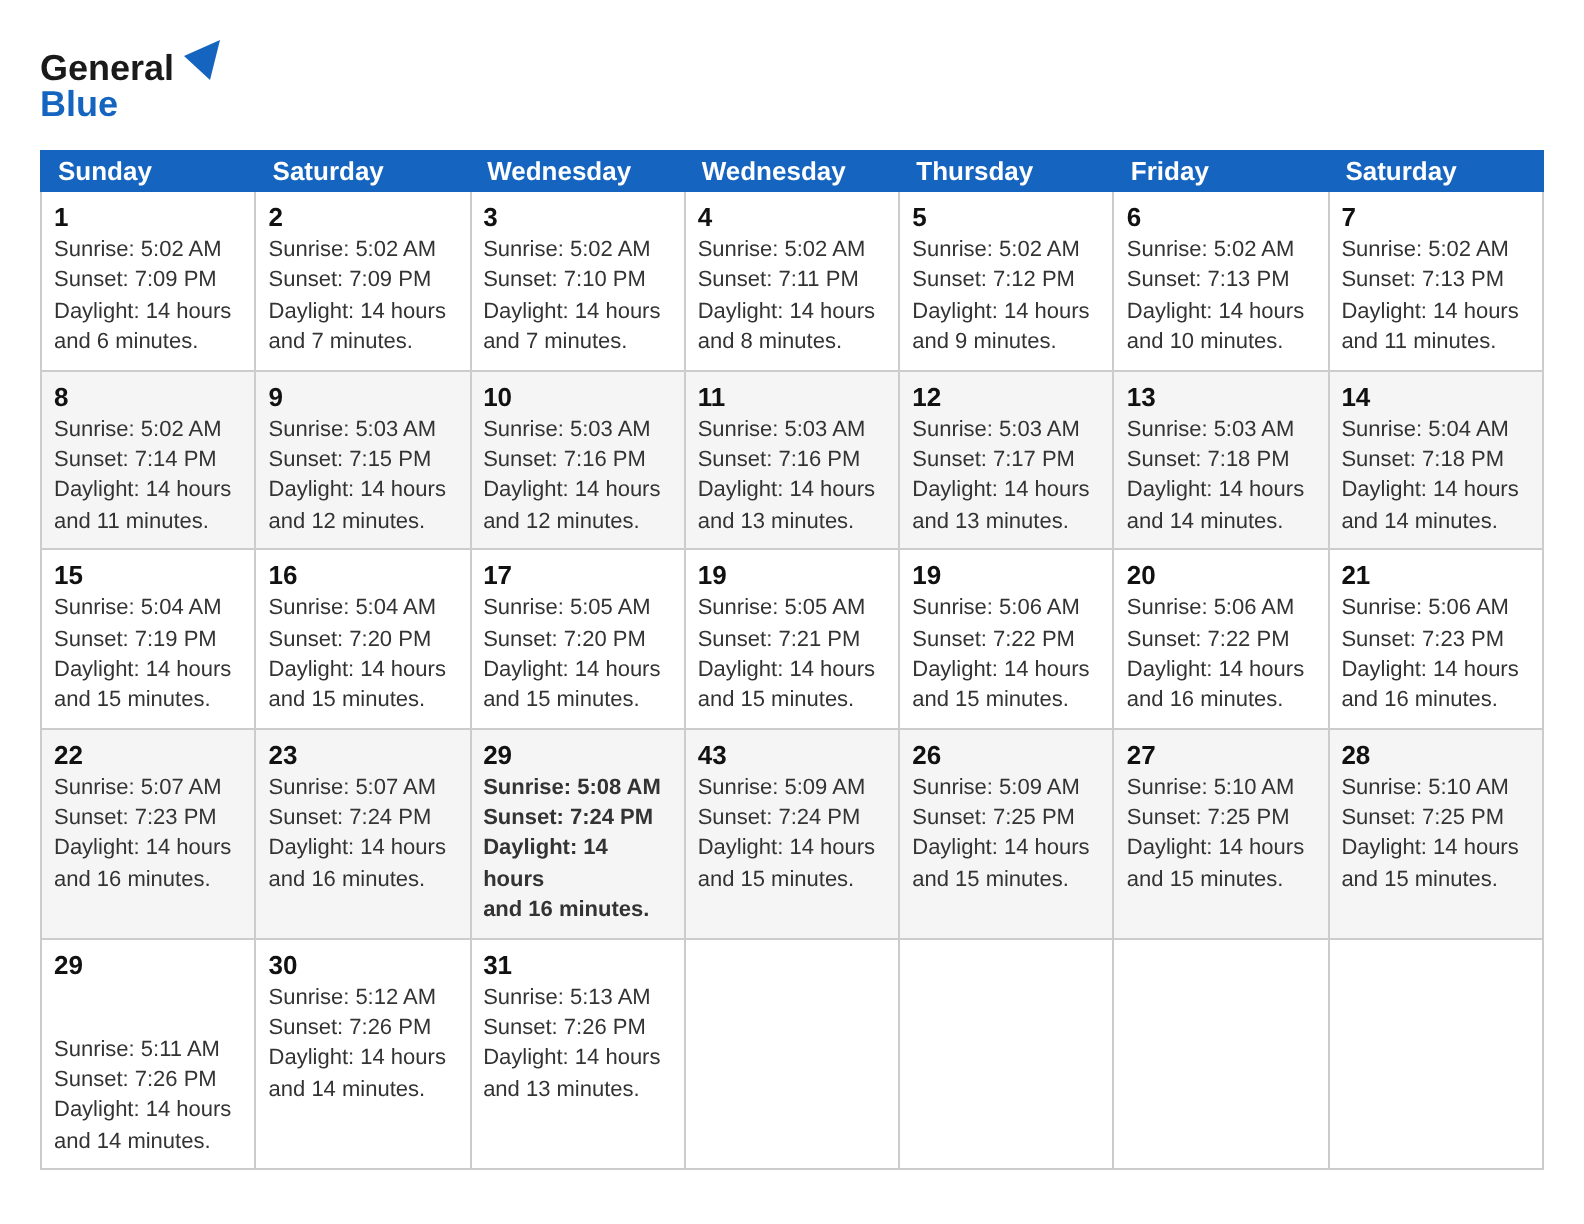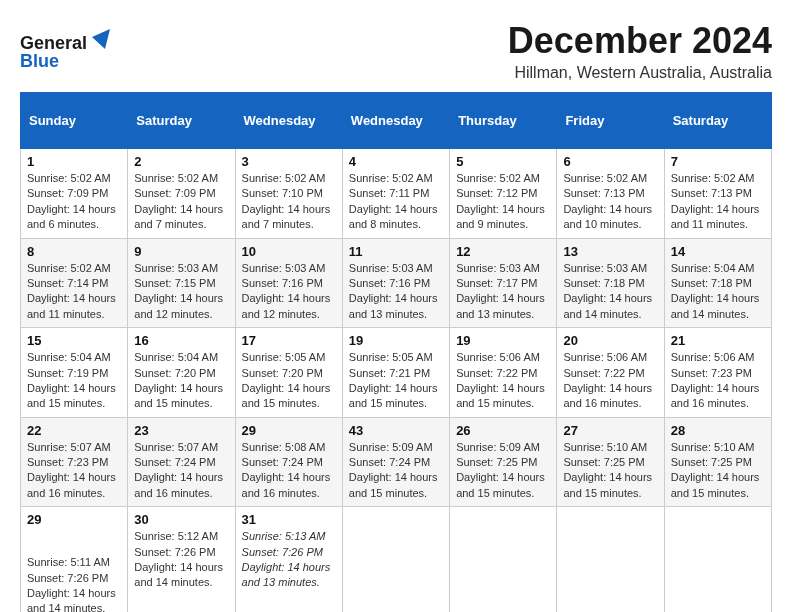--- a/index.html
+++ b/index.html
@@ -6,21 +6,21 @@
     body {
       font-family: Arial, sans-serif;
       background: #fff;
       width: 792px;
       min-height: 612px;
       padding: 20px;
     }
     .header-area {
       display: flex;
       justify-content: space-between;
-      align-items: center;
+      align-items: flex-end;
       margin-bottom: 10px;
     }
     .logo {
       display: flex;
       flex-direction: column;
       align-items: flex-start;
     }
     .title-area {
       text-align: right;
     }
@@ -37,21 +37,21 @@
     .calendar {
       width: 100%;
       border-collapse: collapse;
       border: 1px solid #ccc;
     }
     .calendar th {
       background: #1565c0;
       color: #fff;
       font-size: 13px;
       font-weight: bold;
-      padding: 20px 8px;
+      padding: 2px 8px;
       text-align: left;
       border: 1px solid #1565c0;
     }
     .calendar td {
       vertical-align: top;
       padding: 5px 6px;
       font-size: 10.5px;
       color: #333;
       border: 1px solid #ccc;
       width: calc(100% / 7);
@@ -80,24 +80,20 @@
 </head>
 <body>
 
 <div class="header-area">
   <div class="logo">
     <svg width="90" height="45" viewBox="0 0 90 45">
       <text x="0" y="20" font-size="18" font-weight="bold" fill="#1a1a1a" font-family="Arial">General</text>
       <text x="0" y="38" font-size="18" font-weight="bold" fill="#1565c0" font-family="Arial">Blue</text>
       <polygon points="72,8 90,0 85,20" fill="#1565c0"></polygon>
     </svg>
-  </div>
-  <div class="title-area">
-    <div class="month-title">December 2024</div>
-    <div class="location-title">Hillman, Western Australia, Australia</div>
   </div>
 </div>
 
 <table class="calendar">
   <thead>
     <tr id="header-row">
         <th>Sunday</th>
         <th>Saturday</th>
         <th>Wednesday</th>
         <th>Wednesday</th>
@@ -270,21 +266,21 @@
         </td>
         <td>
           <span class="day-number">23</span>
           <div class="day-info" style="white-space: pre-line;">Sunrise: 5:07 AM
 Sunset: 7:24 PM
 Daylight: 14 hours
 and 16 minutes.</div>
         </td>
         <td>
           <span class="day-number">29</span>
-          <div class="day-info" style="white-space: pre-line;">Sunrise: 5:08 AM
+          <div class="day-info" style="white-space: pre-line; font-weight: bold;">Sunrise: 5:08 AM
 Sunset: 7:24 PM
 Daylight: 14 hours
 and 16 minutes.</div>
         </td>
         <td>
           <span class="day-number">43</span>
           <div class="day-info" style="white-space: pre-line;">Sunrise: 5:09 AM
 Sunset: 7:24 PM
 Daylight: 14 hours
 and 15 minutes.</div>
@@ -321,21 +317,21 @@
         </td>
         <td>
           <span class="day-number">30</span>
           <div class="day-info" style="white-space: pre-line;">Sunrise: 5:12 AM
 Sunset: 7:26 PM
 Daylight: 14 hours
 and 14 minutes.</div>
         </td>
         <td>
           <span class="day-number">31</span>
-          <div class="day-info" style="white-space: pre-line; font-style: italic;">Sunrise: 5:13 AM
+          <div class="day-info" style="white-space: pre-line;">Sunrise: 5:13 AM
 Sunset: 7:26 PM
 Daylight: 14 hours
 and 13 minutes.</div>
         </td>
         <td class="empty-cell"></td>
         <td class="empty-cell"></td>
         <td class="empty-cell"></td>
         <td class="empty-cell"></td>
       </tr>
     </tbody>

